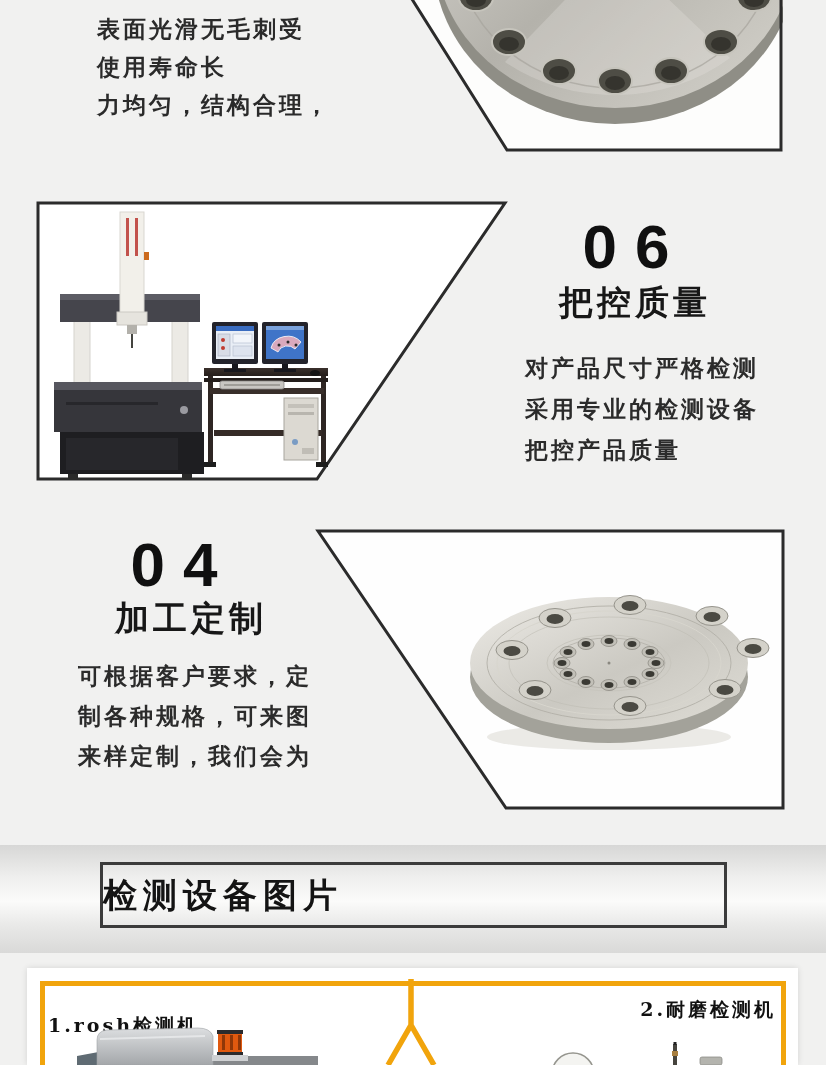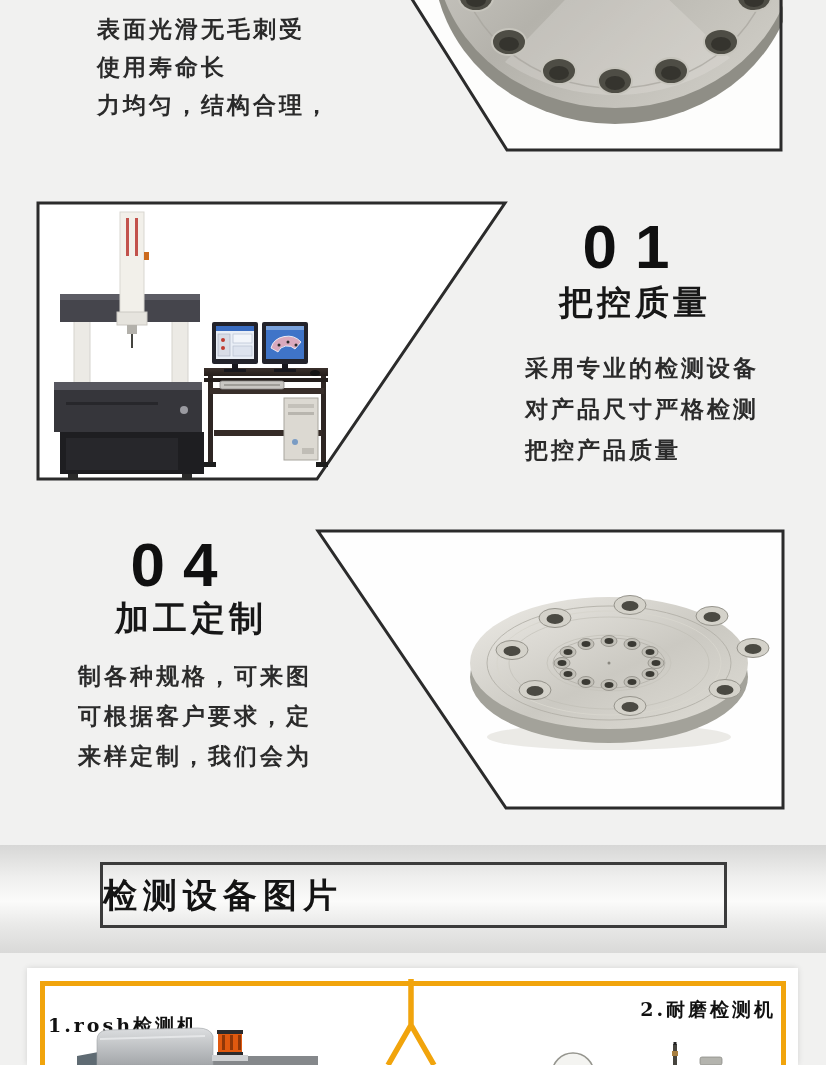--- a/index.html
+++ b/index.html
@@ -205,33 +205,33 @@
       <path d="M239,158 A17,15 0 0 1 269,152 L263,159 A10,9 0 0 0 246,162 Z" fill="#d9a9bd" stroke="#ffffff" stroke-width="0.8"></path>
       <circle cx="247" cy="155" r="1.5" fill="#2b2b2b"></circle>
       <circle cx="256" cy="152" r="1.5" fill="#2b2b2b"></circle>
       <circle cx="264" cy="155" r="1.5" fill="#2b2b2b"></circle>
       <rect x="250" y="174" width="6" height="5" fill="#17171d"></rect>
       <rect x="242" y="179" width="22" height="3" fill="#17171d"></rect>
     </g>
   </g>
 </svg>
 
-<div class="abs big-num" id="num03">01</div>
+<div class="abs big-num" id="num03">06</div>
 <div class="abs sec-title" id="title03">把控质量</div>
 <div class="abs sec-body" id="body03">
+  <div>对产品尺寸严格检测</div>
   <div>采用专业的检测设备</div>
-  <div>对产品尺寸严格检测</div>
   <div>把控产品质量</div>
 </div>
 
 <div class="abs big-num" id="num04">04</div>
 <div class="abs sec-title" id="title04">加工定制</div>
 <div class="abs sec-body" id="body04">
+  <div>可根据客户要求，定</div>
   <div>制各种规格，可来图</div>
-  <div>可根据客户要求，定</div>
   <div>来样定制，我们会为</div>
 </div>
 
 <svg class="abs" style="left:310px;top:523px;" width="482" height="292" viewBox="0 0 482 292">
   <defs>
     <linearGradient id="steel2" x1="0" y1="0" x2="1" y2="1">
       <stop offset="0" stop-color="#edebe6"></stop>
         <stop offset="0.55" stop-color="#cbc9c2"></stop>
         <stop offset="1" stop-color="#dfddd6"></stop>
     </linearGradient>

